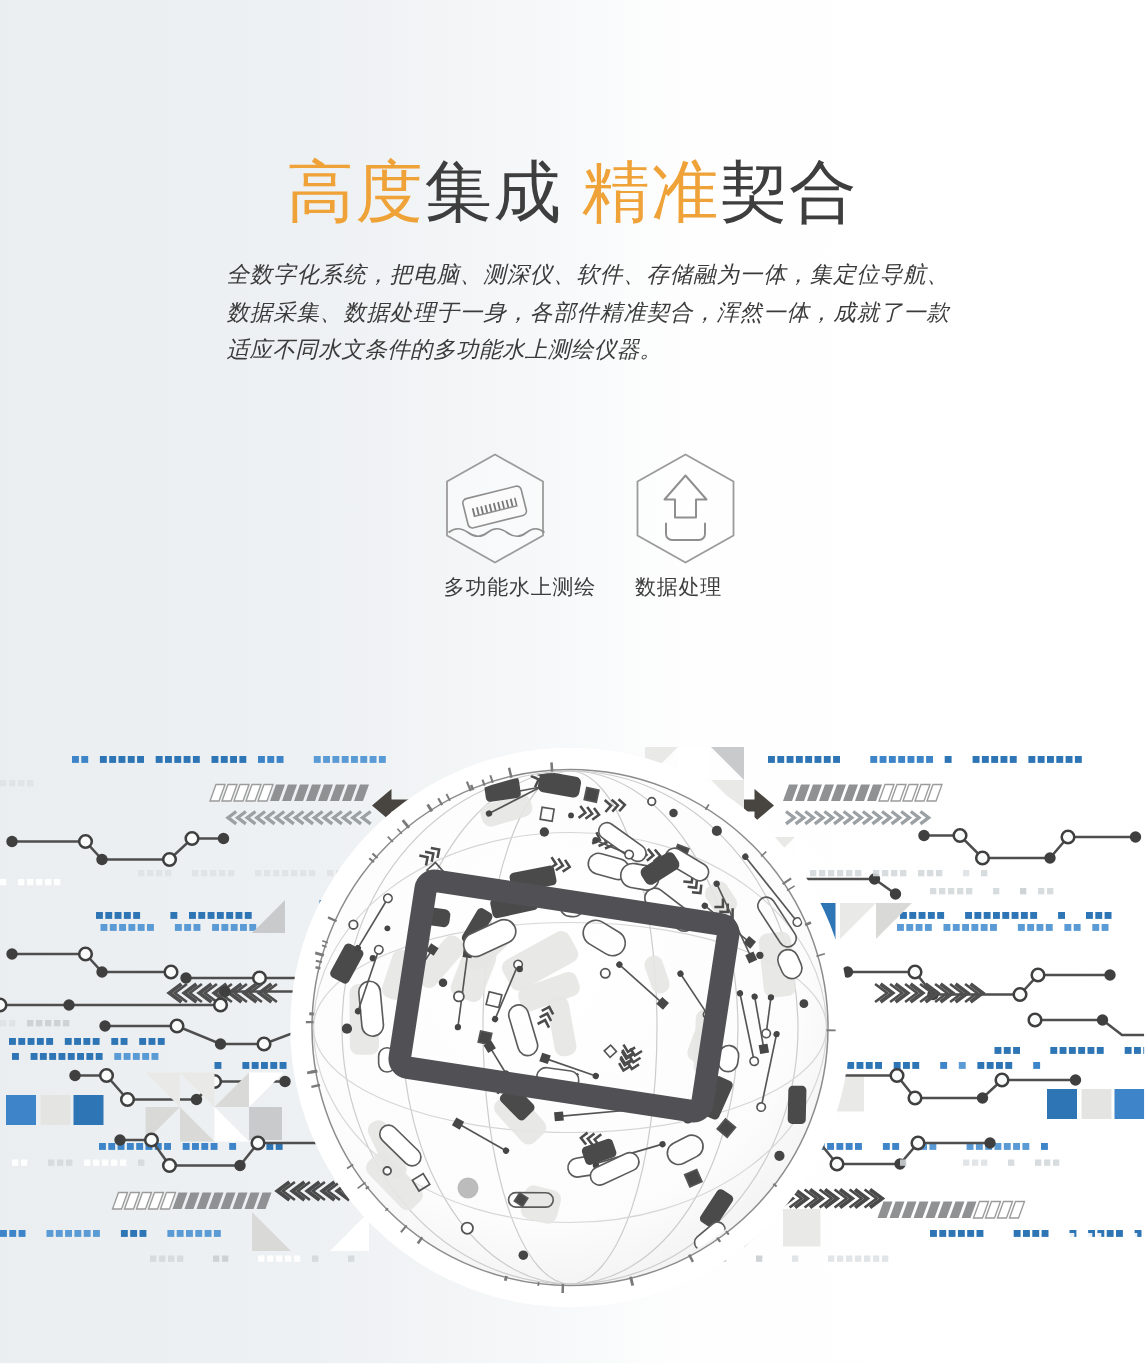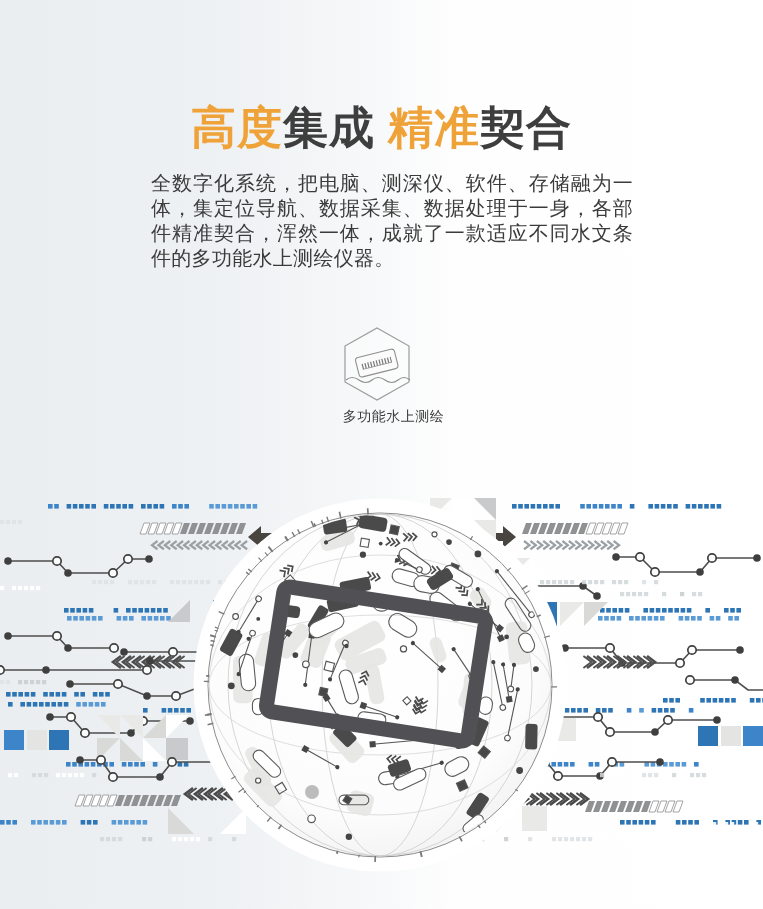--- a/index.html
+++ b/index.html
@@ -3,28 +3,29 @@
 <meta charset="utf-8">
 <style>
   html,body{margin:0;padding:0;}
   body{font-family:"Liberation Sans","DejaVu Sans",sans-serif;background:#fff;}
   .page{
     position:relative;width:763px;height:909px;overflow:hidden;
     background:linear-gradient(90deg,#EBEEF0 0%,#EEF1F3 28%,#F6F8F9 48%,#FEFEFE 60%,#FFFFFF 100%);
   }
   .page-title{
     margin:0;padding-top:102px;text-align:center;
-    font-size:45px;font-weight:700;letter-spacing:1px;color:#3E3E3E;line-height:1.15;
+    font-size:45px;font-weight:400;letter-spacing:1px;color:#3E3E3E;line-height:1.15;
   }
   .page-title .accent{color:#EFA238;}
   .page-title .accent2{margin-left:13px;}
   .intro-paragraph{
     width:482px;margin:17px 0 0 151px;
-    font-size:20px;line-height:25px;letter-spacing:.3px;color:#3B3B3B;
+    font-size:15px;line-height:25px;letter-spacing:.3px;color:#3B3B3B;
     text-align:justify;
+    font-style:italic;
   }
   .features{
     margin-top:56px;display:flex;justify-content:center;align-items:flex-start;
     gap:26px;transform:translateX(12px);
   }
   .feature{display:flex;flex-direction:column;align-items:flex-start;}
   .feature .hex{width:68px;height:74px;}
   .feature .feature-label{
     margin-top:7px;font-size:14px;color:#3C3C3C;letter-spacing:.5px;white-space:nowrap;
   }
@@ -44,20 +45,28 @@
       <svg class="hex" viewBox="0 0 68 74">
         <polygon points="34,1 66,19 66,55 34,73 2,55 2,19" fill="rgba(255,255,255,0.4)" stroke="#9B9B9B" stroke-width="1.2"></polygon>
         <g transform="rotate(-14 34 37)">
           <rect x="14" y="26" width="40" height="20" rx="3" fill="#FBFBFB" stroke="#8F8F8F" stroke-width="1.1"></rect>
           <line x1="19" y1="36" x2="49" y2="36" stroke="#777" stroke-width="5.5" stroke-dasharray="1.2 1.7"></line>
           <line x1="19" y1="38.8" x2="49" y2="38.8" stroke="#8F8F8F" stroke-width="1"></line>
         </g>
         <path d="M3 53 q6 -5 13 0 t13 0 t13 0 t13 0 t12 0" fill="none" stroke="#8F8F8F" stroke-width="1.1"></path>
       </svg>
       <div class="feature-label">多功能水上测绘</div>
+    </div>
+    <div class="feature">
+      <svg class="hex" viewBox="0 0 68 74">
+        <polygon points="34,1 66,19 66,55 34,73 2,55 2,19" fill="rgba(255,255,255,0.4)" stroke="#9B9B9B" stroke-width="1.2"></polygon>
+        <polygon points="34,15 48,31 41,31 41,43 27,43 27,31 20,31" fill="none" stroke="#8F8F8F" stroke-width="1.3" stroke-linejoin="round"></polygon>
+        <path d="M21 47 v7 a4 4 0 0 0 4 4 h18 a4 4 0 0 0 4 -4 v-7" fill="none" stroke="#8F8F8F" stroke-width="1.3" stroke-linecap="round"></path>
+      </svg>
+      <div class="feature-label">数据处理</div>
     </div>
   </div>
 
   <svg class="art" id="art" viewBox="0 0 763 410">
     <defs>
       <radialGradient id="sg" cx="45%" cy="38%" r="70%">
         <stop offset="0%" stop-color="#FFFFFF"></stop>
         <stop offset="72%" stop-color="#FCFCFC"></stop>
         <stop offset="100%" stop-color="#EFEFEF"></stop>
       </radialGradient>

